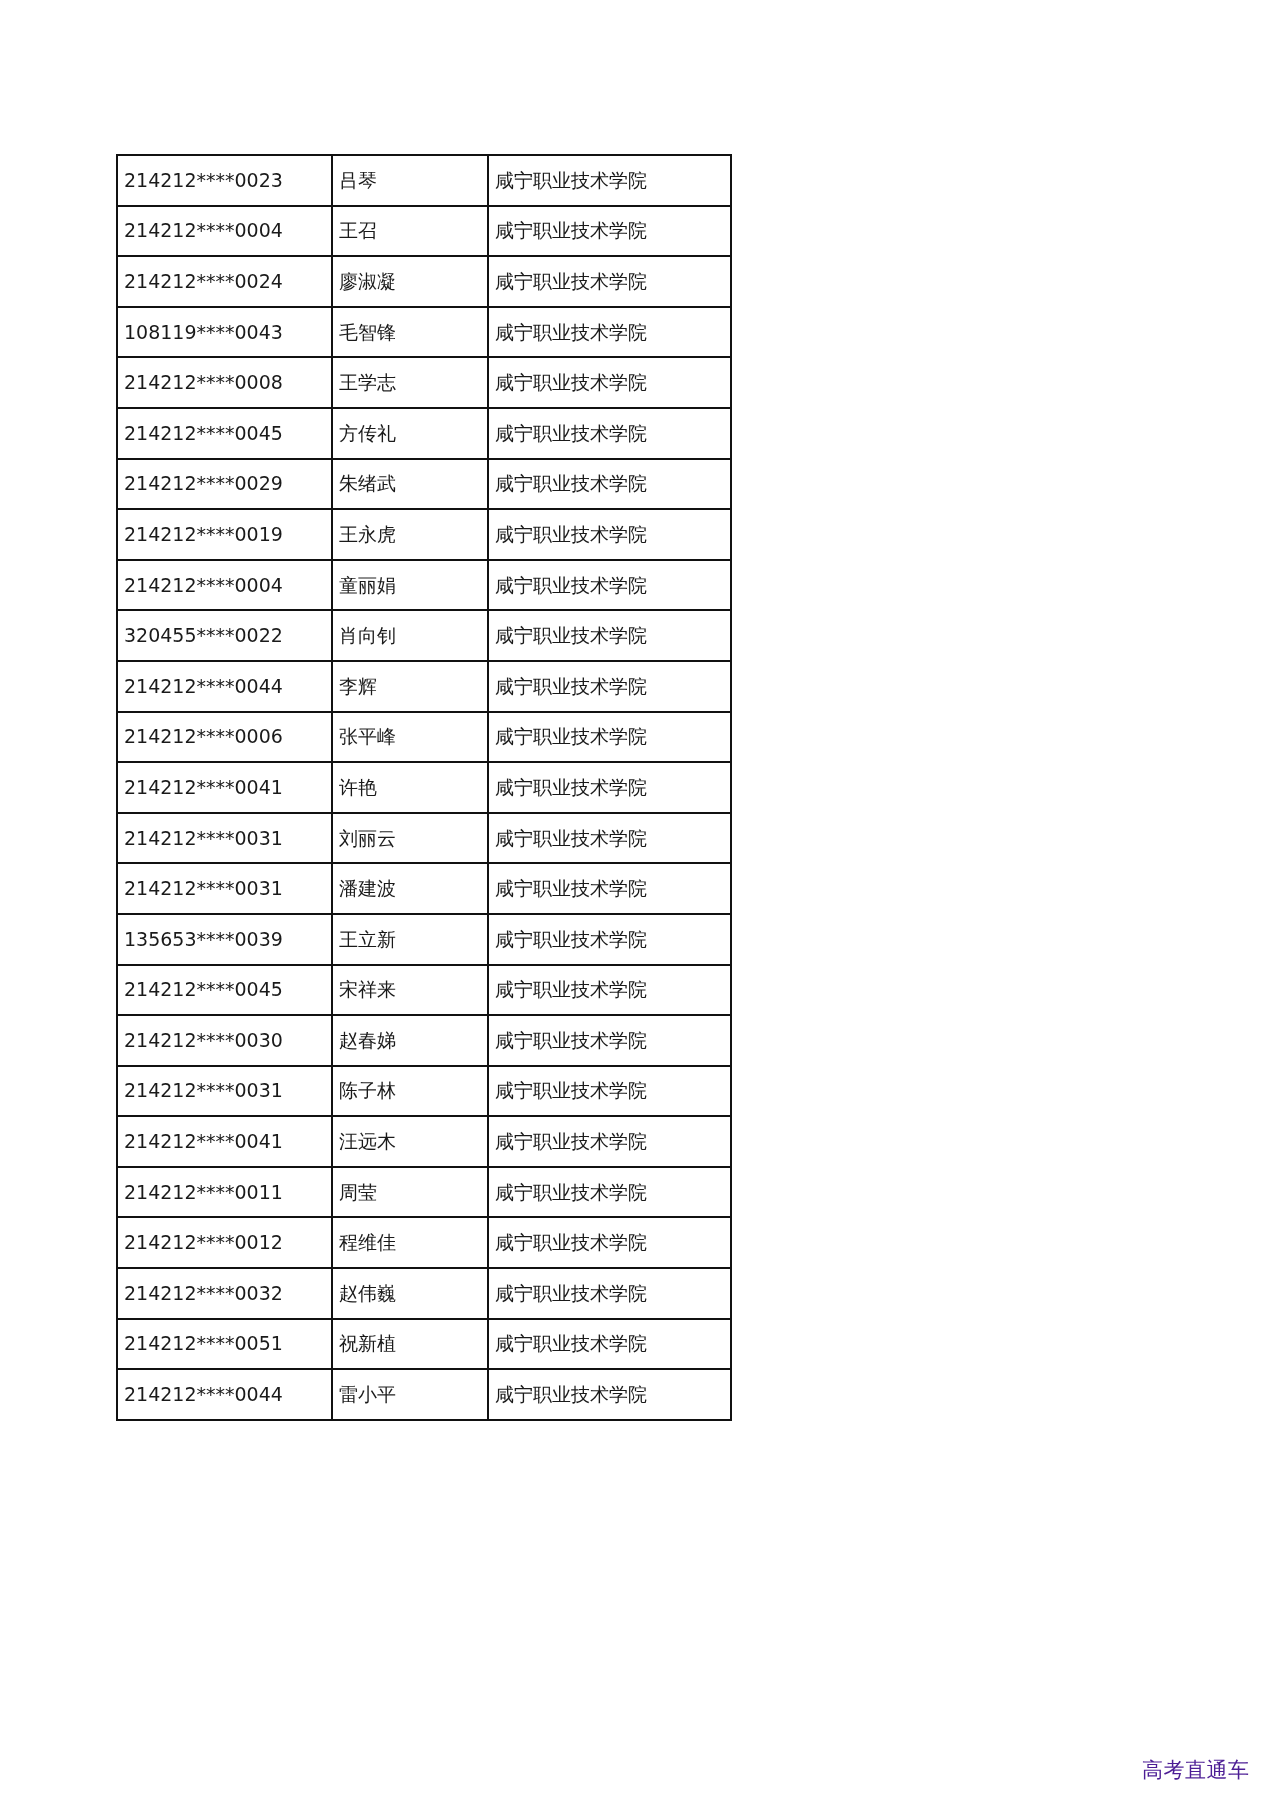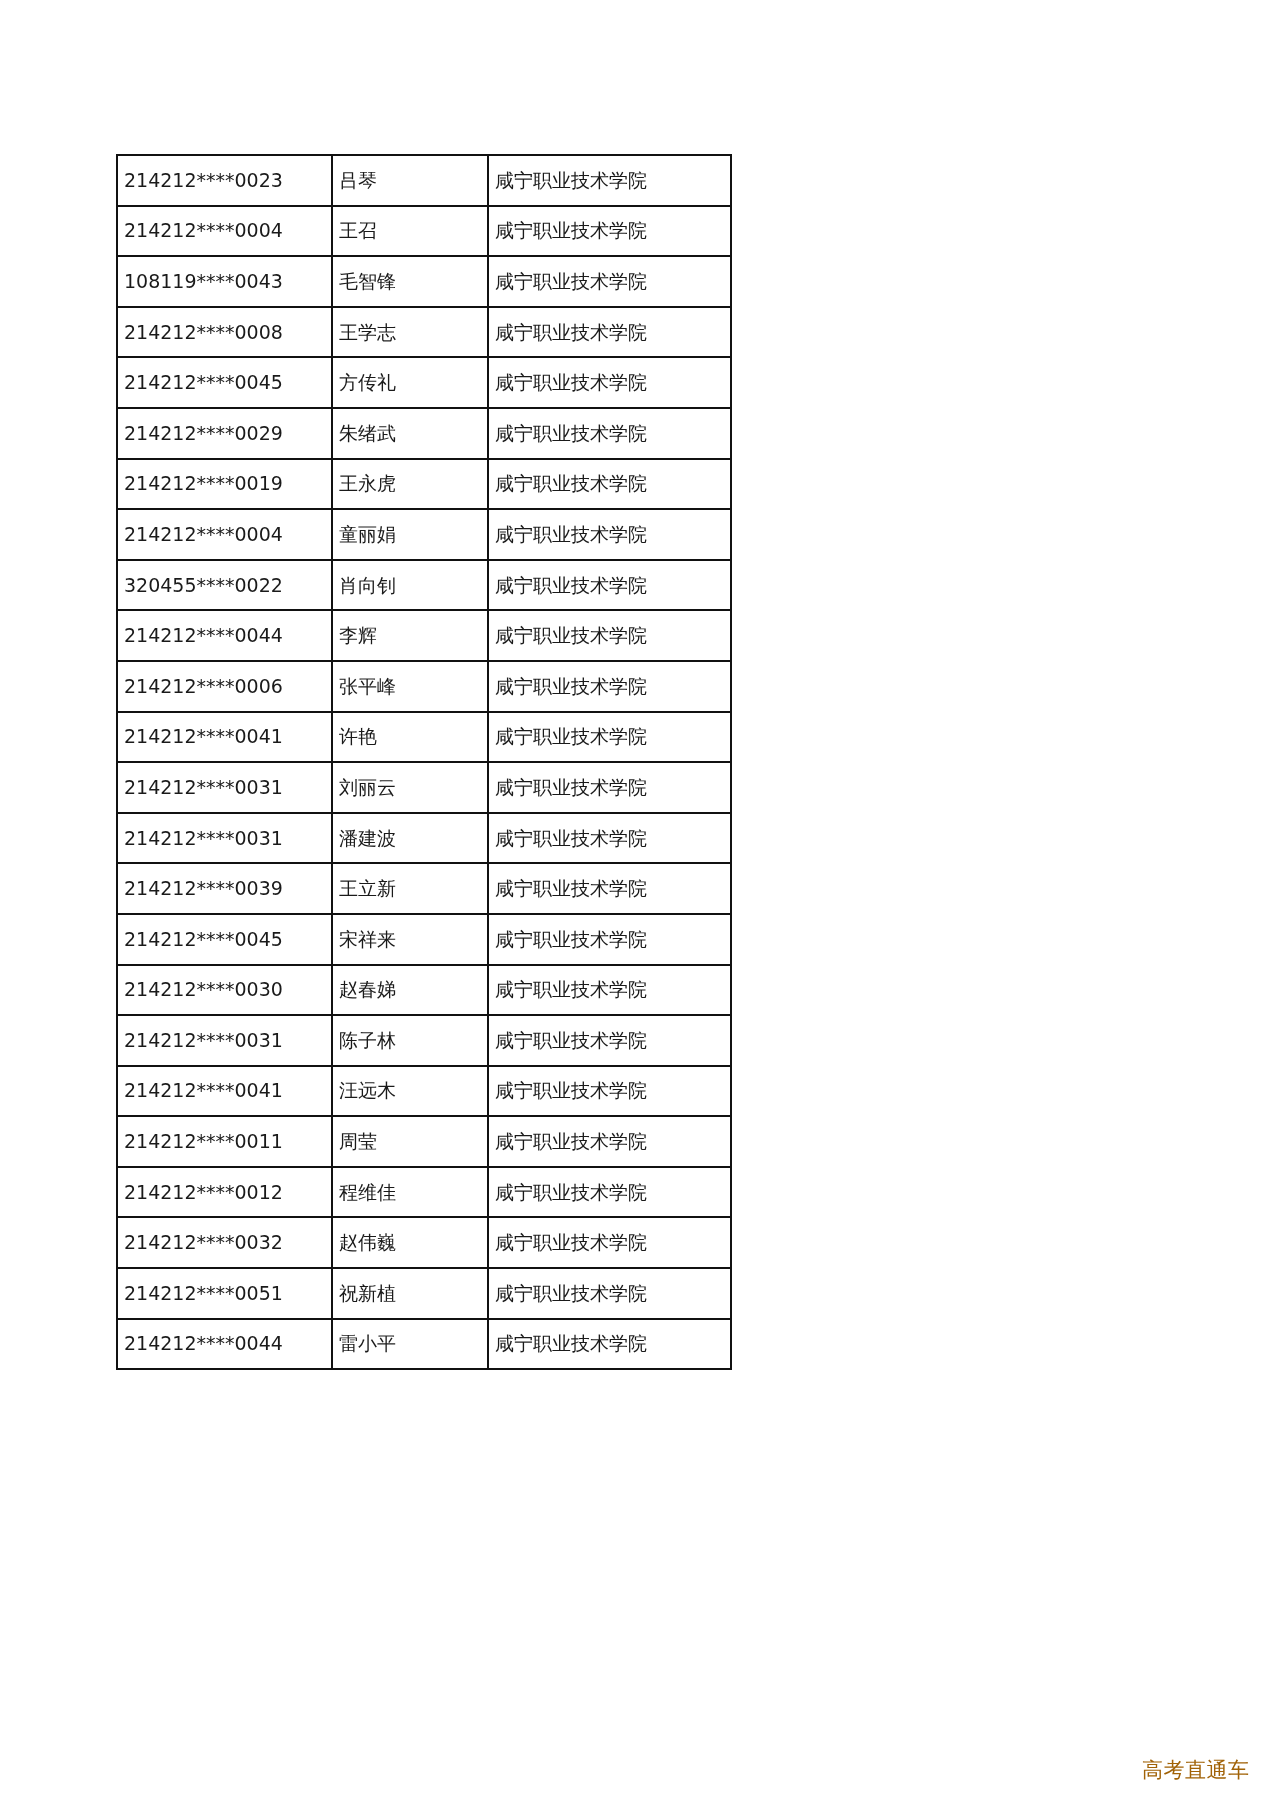--- a/index.html
+++ b/index.html
@@ -42,21 +42,21 @@
       overflow: hidden;
     }
     table.roster col.c-id { width: 215px; }
     table.roster col.c-name { width: 156px; }
     table.roster col.c-school { width: 243px; }
     .watermark {
       position: absolute;
       left: 1142px;
       top: 1756px;
       font-size: 21px;
-      color: #a16207;
+      color: #4c1d95;
       letter-spacing: 0.5px;
     }
   </style>
 </head>
 <body>
 
 <div class="page">
   <table class="roster">
     <colgroup>
       <col class="c-id">
@@ -65,20 +65,25 @@
     </colgroup>
     <tbody id="roster-body">
         <tr>
           <td>214212****0023</td>
           <td>吕琴</td>
           <td>咸宁职业技术学院</td>
         </tr>
         <tr>
           <td>214212****0004</td>
           <td>王召</td>
+          <td>咸宁职业技术学院</td>
+        </tr>
+        <tr>
+          <td>214212****0024</td>
+          <td>廖淑凝</td>
           <td>咸宁职业技术学院</td>
         </tr>
         <tr>
           <td>108119****0043</td>
           <td>毛智锋</td>
           <td>咸宁职业技术学院</td>
         </tr>
         <tr>
           <td>214212****0008</td>
           <td>王学志</td>
@@ -128,21 +133,21 @@
           <td>214212****0031</td>
           <td>刘丽云</td>
           <td>咸宁职业技术学院</td>
         </tr>
         <tr>
           <td>214212****0031</td>
           <td>潘建波</td>
           <td>咸宁职业技术学院</td>
         </tr>
         <tr>
-          <td>214212****0039</td>
+          <td>135653****0039</td>
           <td>王立新</td>
           <td>咸宁职业技术学院</td>
         </tr>
         <tr>
           <td>214212****0045</td>
           <td>宋祥来</td>
           <td>咸宁职业技术学院</td>
         </tr>
         <tr>
           <td>214212****0030</td>

